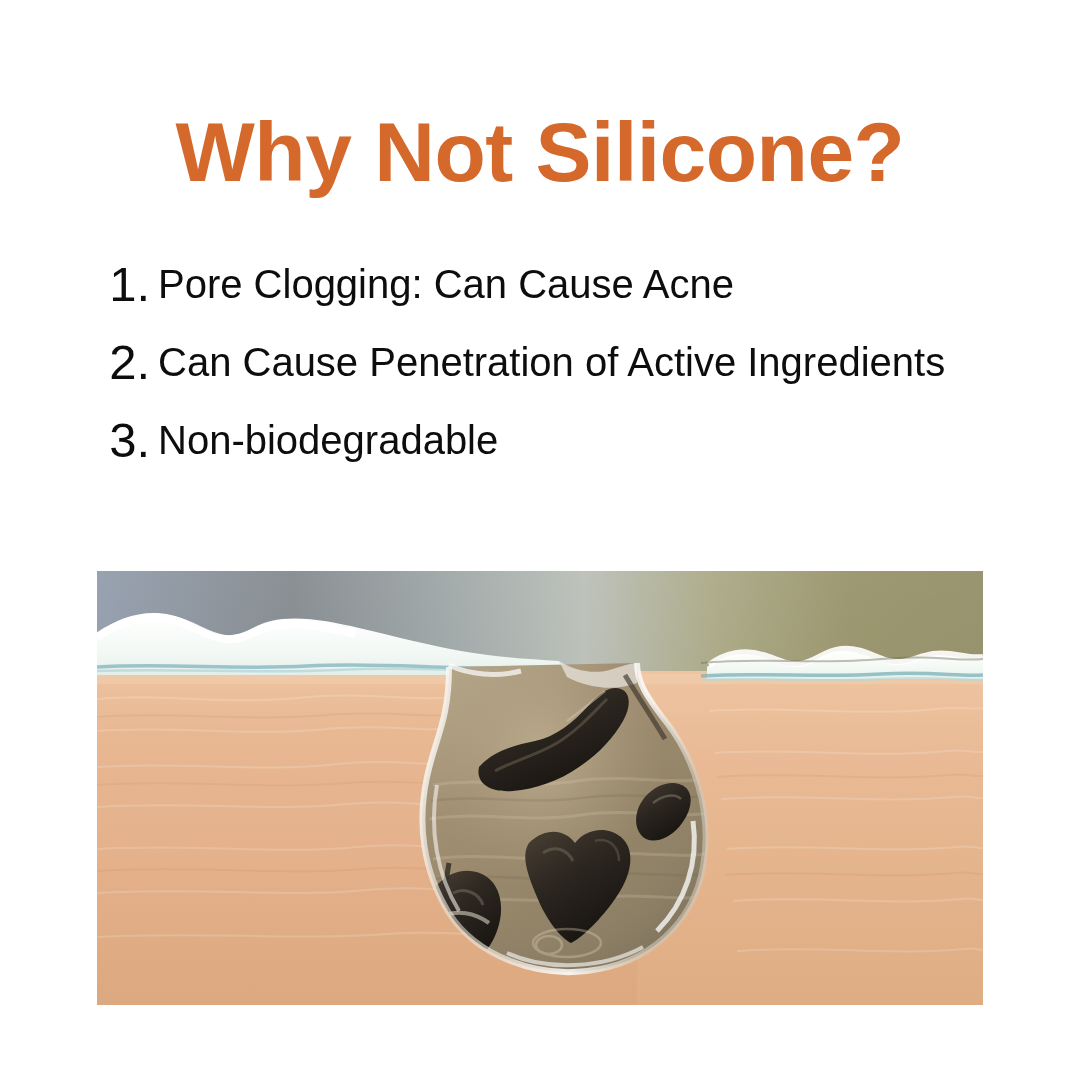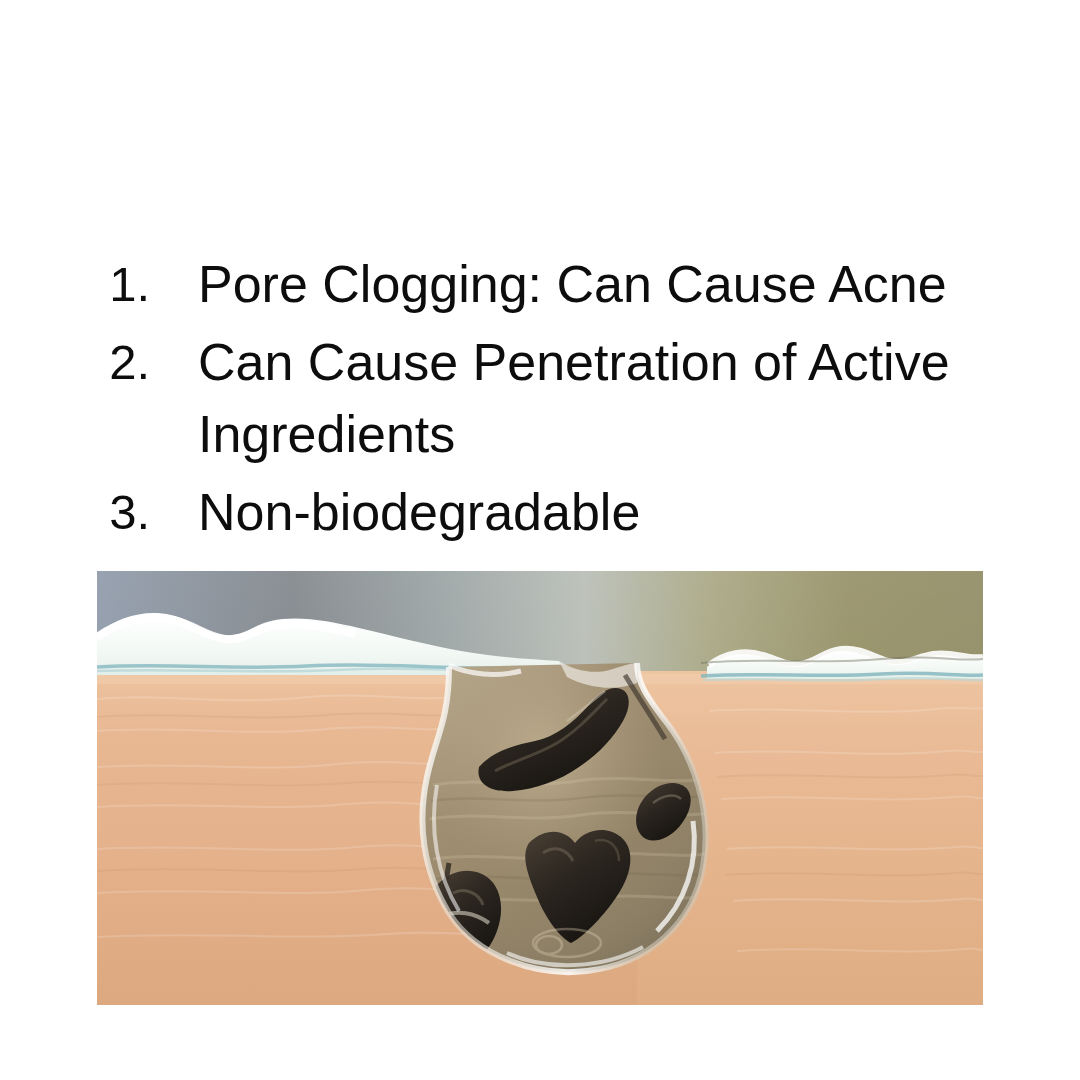--- a/index.html
+++ b/index.html
@@ -57,26 +57,25 @@
     box-sizing: border-box;
     font-family: "Liberation Sans", sans-serif;
     font-size: 49px;
     line-height: 72px;
     font-weight: 400;
     color: #0d0d0d;
   }
   .list-text {
     flex: 1 1 auto;
     font-family: "Liberation Sans", sans-serif;
-    font-size: 52px;
+    font-size: 40px;
     line-height: 72px;
     font-weight: 400;
     color: #0d0d0d;
     max-width: 840px;
-    margin-left: 40px;
   }
 
   
   .illustration {
     position: absolute;
     left: 97px;
     top: 571px;
     width: 886px;
     height: 434px;
     overflow: hidden;
@@ -86,20 +85,21 @@
     display: block;
     width: 886px;
     height: 434px;
   }
 </style>
 </head>
 <body>
 
 <div class="page">
 
+  <div class="title">Why Not Silicone?</div>
 
   <div class="list">
 
     <div class="list-item">
       <div class="list-num">1.</div>
       <div class="list-text">Pore Clogging: Can Cause Acne</div>
     </div>
 
     <div class="list-item">
       <div class="list-num">2.</div>

